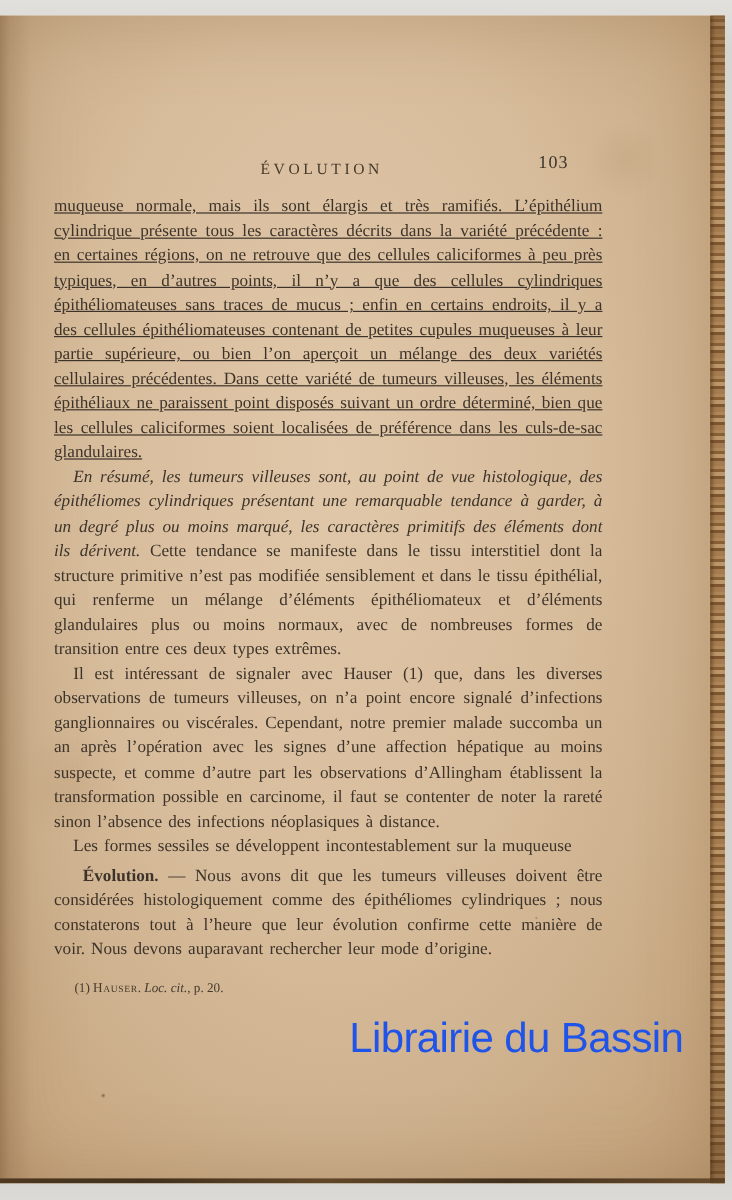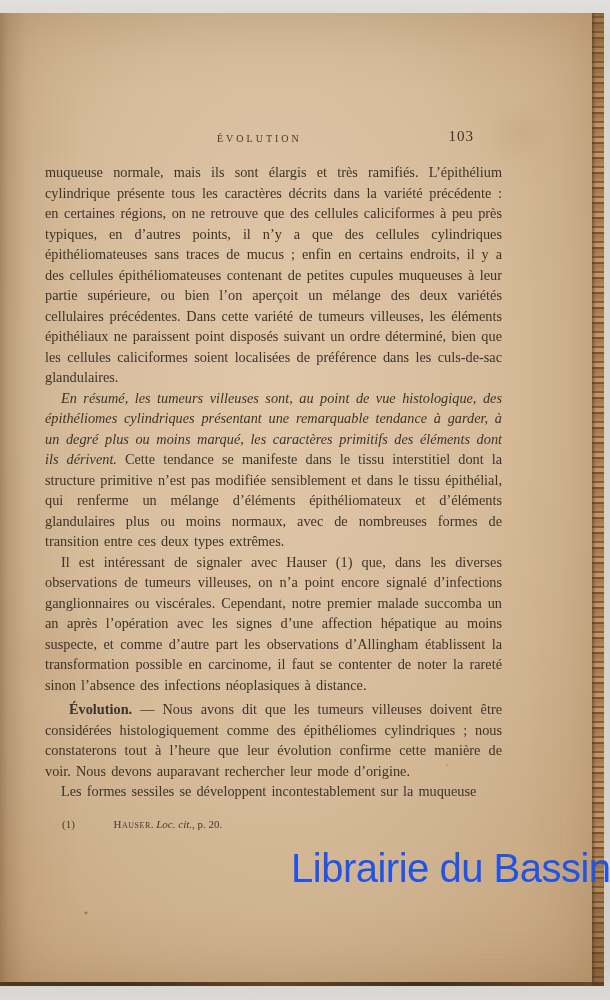--- a/index.html
+++ b/index.html
@@ -71,53 +71,53 @@
     left: 45px; top: 105px;
     width: 457px;
     color: #3d332a;
   }
   .running-header {
     position: relative;
     height: 28px;
   }
   .running-title {
     position: absolute; left: 172px; top: 15px;
-    font-size: 10px; letter-spacing: 3px;
+    font-size: 13px; letter-spacing: 3px;
     color: #46392c;
   }
   .page-number {
     position: absolute; right: 28px; top: 10px;
     font-size: 15px; font-weight: normal; letter-spacing: 1px;
     color: #3d332a;
   }
   .body-text {
     margin-top: 16px;
     font-size: 14.3px;
     line-height: 20.5px;
     text-align: justify;
     word-spacing: 1.5px;
   }
   .para { margin: 0; text-indent: 16px; }
-  .para.first { text-indent: 0; }
+  .para.first { text-indent: 0; text-decoration: underline; }
   .para.evolution { margin-top: 4px; text-indent: 24px; }
   .italic { font-style: italic; margin-top: 16px; }
   .lead { font-weight: bold; }
   .footnote {
     margin-top: 16px;
     padding-left: 17px;
     font-size: 11px;
     color: #453a2e;
   }
-  .smallcaps { font-variant: small-caps; letter-spacing: 0.5px; margin-left: 36px; }
+  .smallcaps { font-variant: small-caps; letter-spacing: 0.5px; }
   
   .watermark {
     position: absolute;
     left: 291px; top: 833px;
     font-family: "Liberation Sans", sans-serif;
-    font-size: 40px;
+    font-size: 35px;
     letter-spacing: -0.5px;
     white-space: nowrap;
     color: #2054e8;
     z-index: 5;
   }
 </style>
 </head>
 <body>
 
 <div class="photo">
@@ -133,23 +133,23 @@
         <span class="page-number">103</span>
       </div>
 
       <div class="body-text">
         <p class="para first">muqueuse normale, mais ils sont élargis et très ramifiés. L’épithélium cylindrique présente tous les caractères décrits dans la variété précédente : en certaines régions, on ne retrouve que des cellules caliciformes à peu près typiques, en d’autres points, il n’y a que des cellules cylindriques épithéliomateuses sans traces de mucus ; enfin en certains endroits, il y a des cellules épithéliomateuses contenant de petites cupules muqueuses à leur partie supérieure, ou bien l’on aperçoit un mélange des deux variétés cellulaires précédentes. Dans cette variété de tumeurs villeuses, les éléments épithéliaux ne paraissent point disposés suivant un ordre déterminé, bien que les cellules caliciformes soient localisées de préférence dans les culs-de-sac glandulaires.</p>
 
         <p class="para"><span class="italic">En résumé, les tumeurs villeuses sont, au point de vue histologique, des épithéliomes cylindriques présentant une remarquable tendance à garder, à un degré plus ou moins marqué, les caractères primitifs des éléments dont ils dérivent.</span><span> Cette tendance se manifeste dans le tissu interstitiel dont la structure primitive n’est pas modifiée sensiblement et dans le tissu épithélial, qui renferme un mélange d’éléments épithéliomateux et d’éléments glandulaires plus ou moins normaux, avec de nombreuses formes de transition entre ces deux types extrêmes.</span></p>
 
         <p class="para">Il est intéressant de signaler avec Hauser (1) que, dans les diverses observations de tumeurs villeuses, on n’a point encore signalé d’infections ganglionnaires ou viscérales. Cependant, notre premier malade succomba un an après l’opération avec les signes d’une affection hépatique au moins suspecte, et comme d’autre part les observations d’Allingham établissent la transformation possible en carcinome, il faut se contenter de noter la rareté sinon l’absence des infections néoplasiques à distance.</p>
 
+        <p class="para">Les formes sessiles se développent incontestablement sur la muqueuse</p>
+
         <p class="para evolution"><span class="lead">Évolution.</span><span> — </span><span>Nous avons dit que les tumeurs villeuses doivent être considérées histologiquement comme des épithéliomes cylindriques ; nous constaterons tout à l’heure que leur évolution confirme cette manière de voir. Nous devons auparavant rechercher leur mode d’origine.</span></p>
-
-        <p class="para">Les formes sessiles se développent incontestablement sur la muqueuse</p>
       </div>
 
       <div class="footnote"><span>(1) </span><span class="smallcaps">Hauser</span><span>. </span><span class="italic">Loc. cit.</span><span>, p. 20.</span></div>
     </div>
 
     <div class="watermark">Librairie du Bassin</div>
   </div>
 </div>
 
 </body></html>

